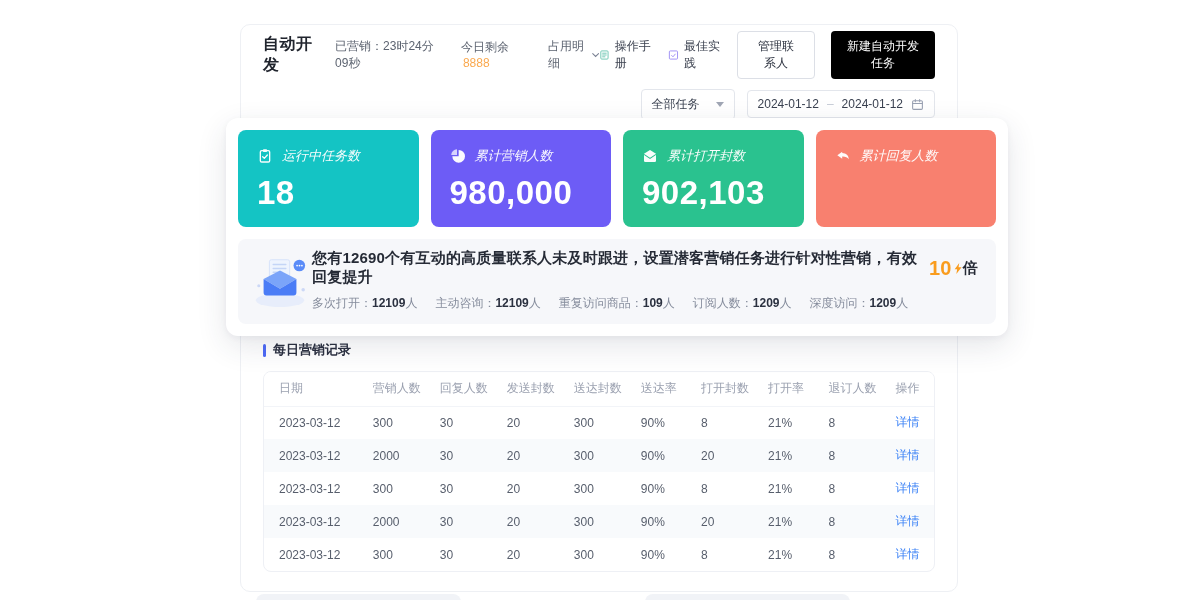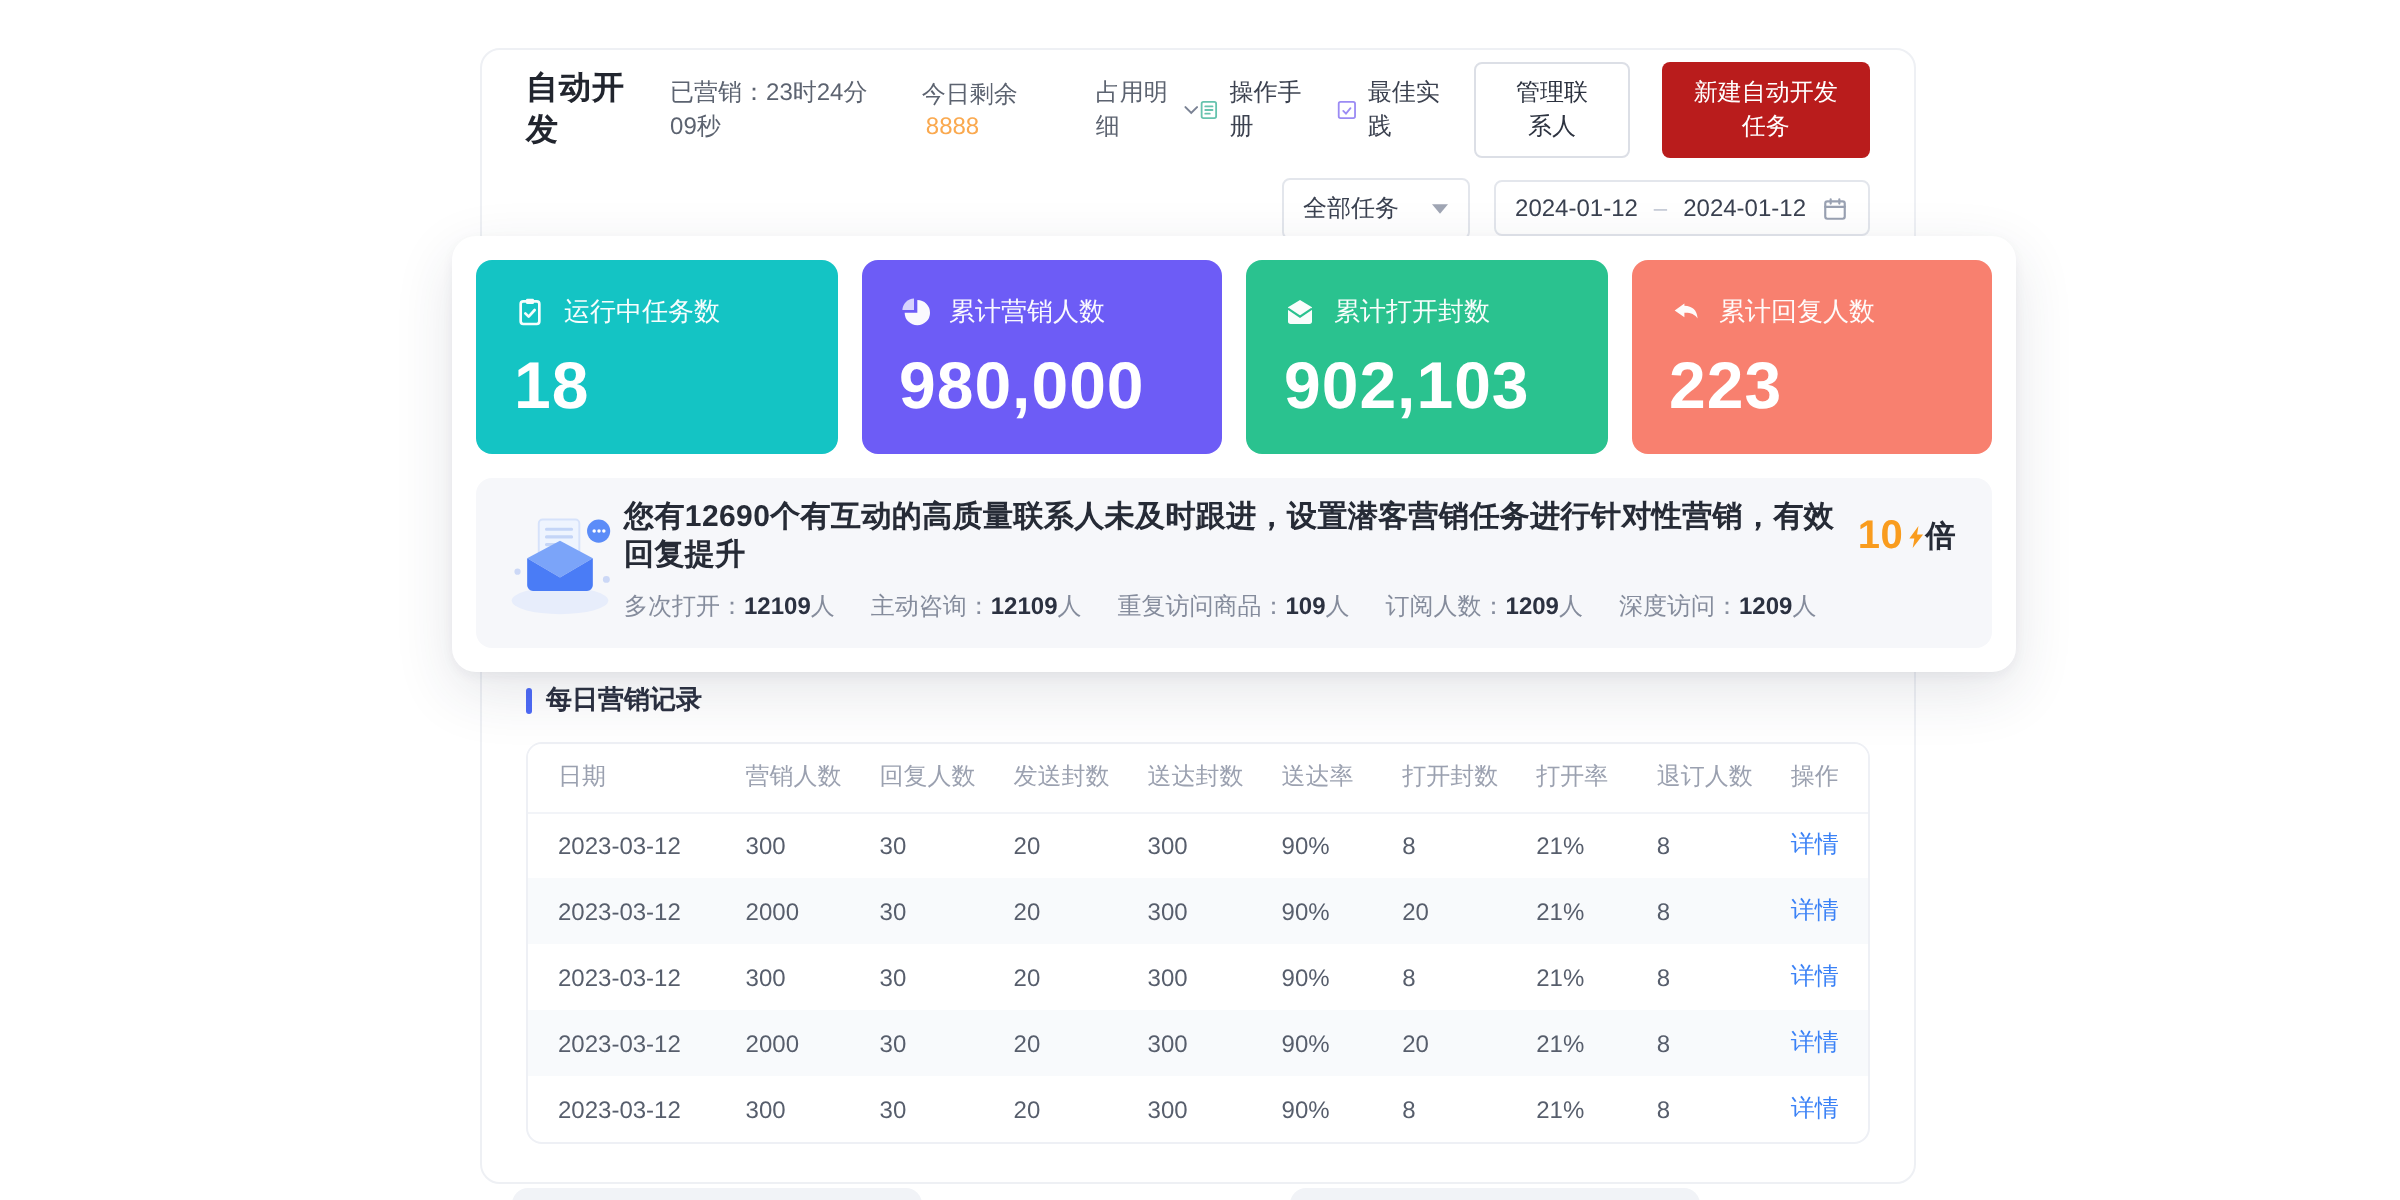--- a/index.html
+++ b/index.html
@@ -12,21 +12,21 @@
 
   
   .panel-header { display:flex; align-items:center; padding:15px 22px 0 22px; height:44px; }
   .page-title { font-size:16px; font-weight:700; color:#21252e; letter-spacing:.5px; }
   .header-meta { display:flex; align-items:center; gap:24px; margin-left:16px; font-size:12px; color:#5c6370; }
   .remaining-val { color:#faa94f; margin-left:2px; }
   .usage-detail { display:flex; align-items:center; gap:5px; cursor:pointer; }
   .header-actions { margin-left:auto; display:flex; align-items:center; gap:16px; }
   .icon-link { display:flex; align-items:center; gap:5px; font-size:12px; color:#3c4250; cursor:pointer; }
   .btn-plain { font-size:12px; color:#2d3340; background:#fff; border:1px solid #dcdfe6; border-radius:4px; padding:6px 14px; cursor:pointer; }
-  .btn-primary { font-size:12px; color:#fff; background:#b91c1c; border:none; border-radius:4px; padding:7px 14px; cursor:pointer; }
+  .btn-primary { font-size:12px; color:#fff; background:#000000; border:none; border-radius:4px; padding:7px 14px; cursor:pointer; }
 
   
   .tabs-row { display:flex; align-items:center; padding:0 22px; margin-top:18px; height:34px; }
   .tabs { display:flex; gap:26px; }
   .tab { font-size:13px; color:#262b36; font-weight:500; cursor:pointer; padding-bottom:4px; }
   .tab.active { color:#4d6af7; font-weight:600; }
   .filters { margin-left:auto; display:flex; align-items:center; gap:12px; }
   .select-box { display:flex; align-items:center; gap:16px; border:1px solid #e3e6ec; border-radius:4px;
     padding:6px 10px; font-size:12px; color:#3a4150; cursor:pointer; }
   .date-box { display:flex; align-items:center; gap:8px; border:1px solid #e3e6ec; border-radius:4px;
@@ -35,21 +35,21 @@
 
   
   .overlay-card { position:absolute; left:226px; top:118px; width:782px; background:#fff; border-radius:12px;
     padding:12px; z-index:5; box-shadow:0 10px 30px rgba(38,48,77,.12), 0 2px 6px rgba(38,48,77,.05); }
   .stat-row { display:flex; gap:12px; }
   .stat-card { flex:1; height:97px; border-radius:8px; padding:17px 19px; color:#fff; }
   .stat-card.teal   { background:#14c4c4; }
   .stat-card.purple { background:#6d5cf6; }
   .stat-card.green  { background:#2ac28f; }
   .stat-card.coral  { background:#f8806f; }
-  .stat-label { display:flex; align-items:center; gap:9px; font-size:13px; font-weight:500; opacity:.97; }
+  .stat-label { display:flex; align-items:center; gap:9px; font-size:13px; font-weight:500; opacity:.97;font-style:italic; }
   .stat-value { margin-top:9px; font-size:33px; font-weight:600; letter-spacing:.5px; }
 
   
   .banner { margin-top:12px; background:#f6f7fa; border-radius:8px; padding:10px 18px 12px 10px;
     display:flex; align-items:center; min-height:78px; }
   .banner-art { flex:0 0 64px; display:flex; justify-content:center; }
   .banner-line1 { font-size:15px; font-weight:600; color:#262b36; letter-spacing:.2px; display:flex; align-items:center; flex-wrap:nowrap; }
   .banner-highlight { color:#f99c1e; font-size:20px; font-weight:700; margin-left:6px; }
   .bolt { margin:0 1px 0 2px; }
   .banner-line2 { margin-top:8px; font-size:12px; color:#858c9c; display:flex; gap:18px; }
@@ -269,21 +269,20 @@
         <div class="stat-value">902,103</div>
       </div>
 
       <div class="stat-card coral">
         <div class="stat-label">
           <svg width="16" height="16" viewBox="0 0 24 24">
               <path d="M10.8 5.6L3.5 10.8l7.3 5.2v-3.4c4.6-.2 7.7 1.1 9.9 4.2-.4-6-3.9-9.2-9.9-9.4z" fill="#fff"></path>
             </svg>
           <span>累计回复人数</span>
         </div>
-        <div class="stat-value">223</div>
       </div>
     </div>
 
     <div class="banner">
       <div class="banner-art">
         <svg width="62" height="56" viewBox="0 0 64 58">
           <ellipse cx="32" cy="49" rx="25" ry="7" fill="#e7edfb"></ellipse>
           <circle cx="10" cy="34" r="1.6" fill="#ccd8f6"></circle>
             <circle cx="56" cy="38" r="1.8" fill="#ccd8f6"></circle>
           <rect x="21" y="7" width="21" height="19" rx="2" fill="#eef4fe" stroke="#d6e2fa"></rect>

